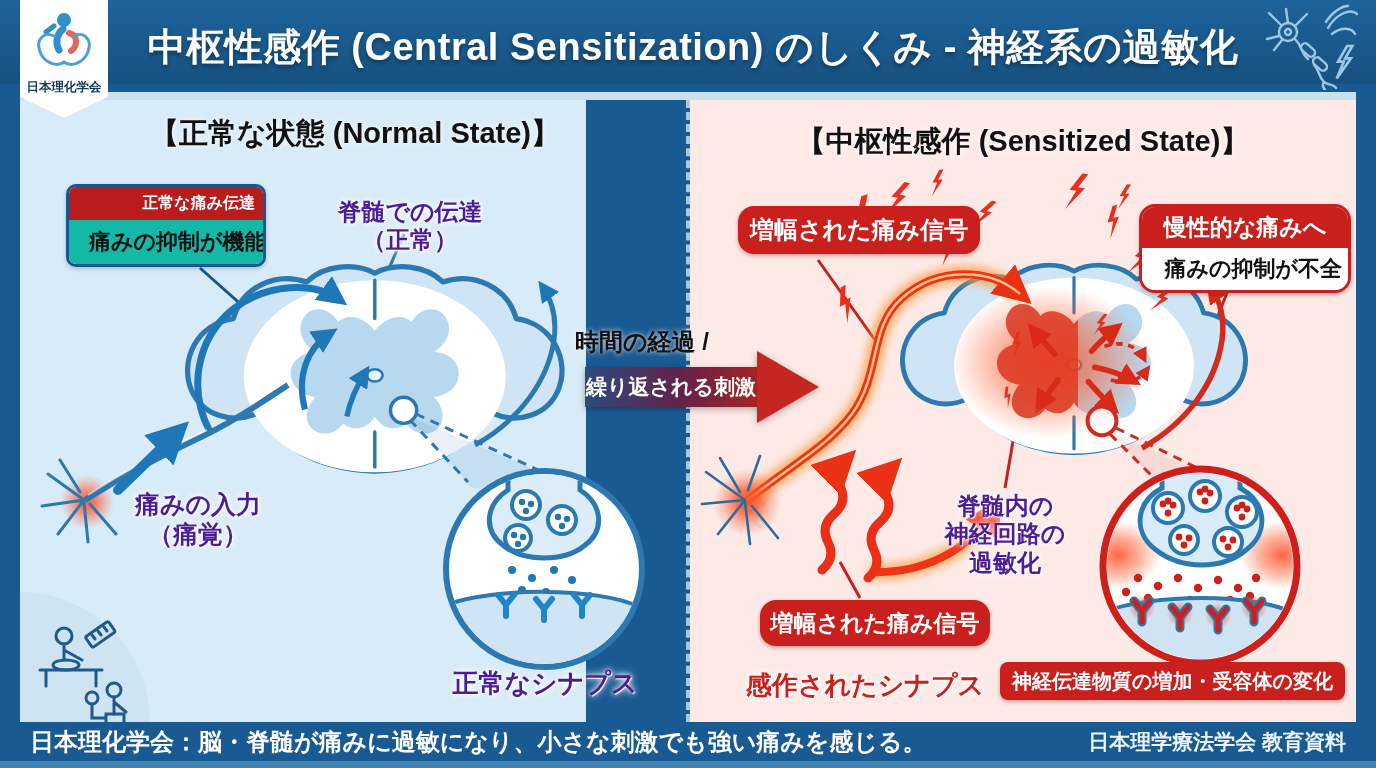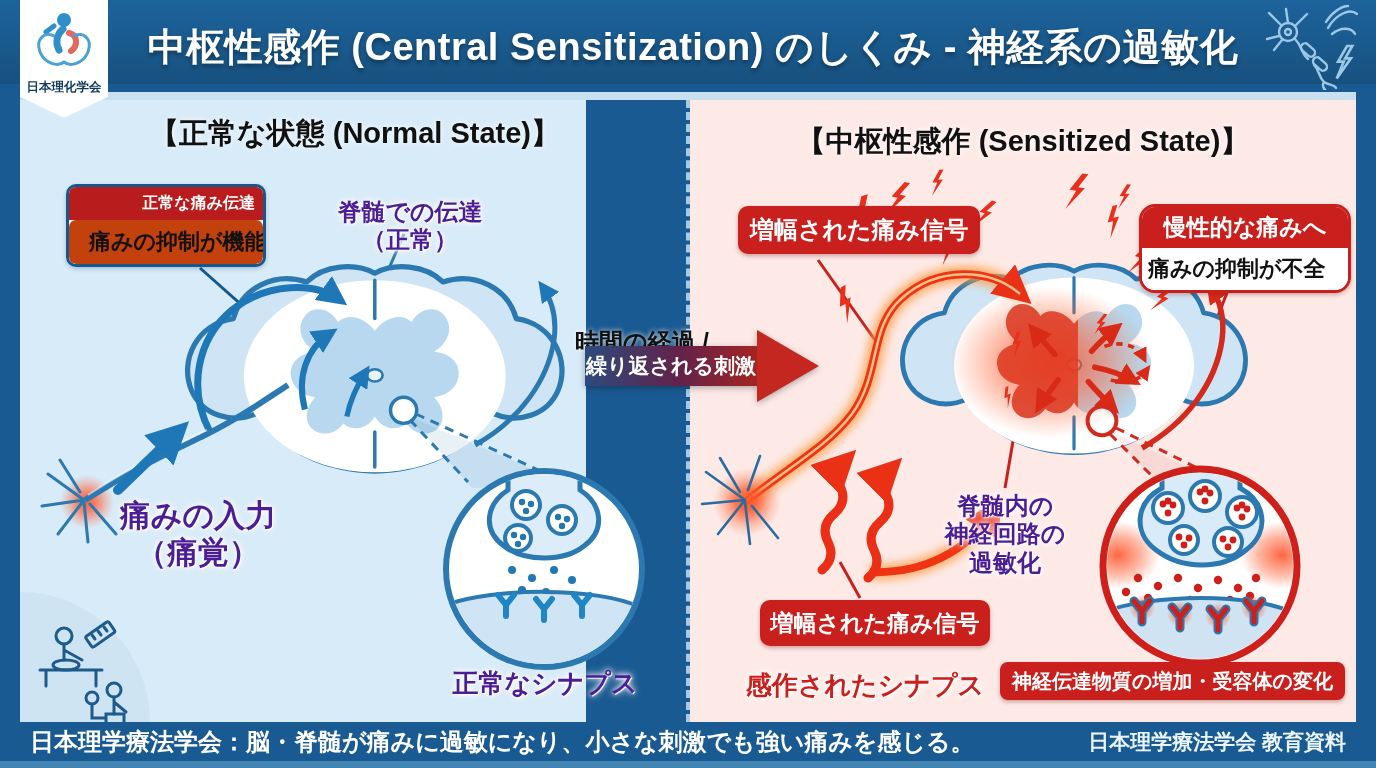--- a/index.html
+++ b/index.html
@@ -28,37 +28,37 @@
   .panel svg.art{position:absolute;left:0;top:0;z-index:1;}
   .panel-title{position:absolute;text-align:center;font-size:29px;font-weight:800;color:#111;
     z-index:5;white-space:nowrap;text-shadow:0 0 6px rgba(255,255,255,.9);}
   .lbl{position:absolute;z-index:5;font-weight:800;color:#4c1d95;text-align:center;line-height:1.18;
     text-shadow:0 0 5px #fff,0 0 8px #fff,1px 1px 0 rgba(255,255,255,.85);}
   
   .callout{position:absolute;z-index:5;border:3px solid #17588c;border-radius:10px;overflow:hidden;
     background:#fff;box-shadow:0 2px 4px rgba(20,60,100,.25);}
   .callout .co-head{background:#b91c1c;color:#fff;font-weight:800;font-size:16px;
     text-align:right;padding:6px 8px;white-space:nowrap;}
-  .callout .co-body{background:#c2410c;color:#111;font-weight:800;font-size:22px;
-    text-align:center;padding:7px 20px;white-space:nowrap;border-radius:7px;}
+  .callout .co-body{background:#14b8a6;color:#111;font-weight:800;font-size:22px;
+    text-align:center;padding:7px 20px;white-space:nowrap;}
   
   .redbox{position:absolute;z-index:5;background:#c9201d;color:#fff;font-weight:800;
-    border-radius:10px;text-align:center;box-shadow:0 2px 4px rgba(120,20,10,.35);
+    border-radius:16px;text-align:center;box-shadow:0 2px 4px rgba(120,20,10,.35);
     display:flex;align-items:center;justify-content:center;white-space:nowrap;}
   .callout-red{position:absolute;z-index:5;border:3px solid #c9201d;border-radius:16px;
     overflow:hidden;background:#fff;box-shadow:0 2px 4px rgba(120,20,10,.3);}
   .callout-red .co-head{background:#c9201d;color:#fff;font-weight:800;font-size:23px;
     text-align:center;padding:5px 8px;white-space:nowrap;}
   .callout-red .co-body{background:#fff;color:#111;font-weight:800;font-size:22px;
-    text-align:left;padding:6px 6px;white-space:nowrap;}
+    text-align:right;padding:6px 6px;white-space:nowrap;}
   .red-text{color:#c9201d;}
   .trans-label{position:absolute;left:575px;top:326px;width:190px;
     font-size:24px;font-weight:800;color:#111;z-index:8;white-space:nowrap;
     text-shadow:0 0 5px rgba(255,255,255,.9);}
-  .trans-arrow{position:absolute;left:585px;top:330px;width:236px;height:72px;z-index:8;
+  .trans-arrow{position:absolute;left:585px;top:351px;width:236px;height:72px;z-index:8;
     filter:drop-shadow(0 2px 3px rgba(0,0,0,.3));}
   .trans-body{position:absolute;left:0;top:16px;width:172px;height:40px;
     background:linear-gradient(90deg,#2c4a7c,#63224a 55%,#a32424);
     display:flex;align-items:center;justify-content:center;}
   .trans-body span{color:#fff;font-size:21px;font-weight:800;white-space:nowrap;}
   .trans-head{position:absolute;left:172px;top:0;width:0;height:0;
     border-top:36px solid transparent;border-bottom:36px solid transparent;
     border-left:62px solid #c42620;}
   
   .footer{position:absolute;left:0;top:722px;width:1376px;height:39px;
@@ -227,21 +227,21 @@
     <div class="callout" style="left:46px;top:84px;width:194px;">
       <div class="co-head">正常な痛み伝達</div>
       <div class="co-body">痛みの抑制が機能</div>
     </div>
 
     <div class="lbl" style="left:285px;top:98px;width:210px;font-size:24px;">
       <div>脊髄での伝達</div>
       <div>（正常）</div>
     </div>
 
-    <div class="lbl" style="left:78px;top:390px;width:200px;font-size:31px;margin-top:8px;">
+    <div class="lbl" style="left:78px;top:390px;width:200px;font-size:25px;">
       <div>痛みの入力</div>
       <div>（痛覚）</div>
     </div>
 
     <div class="lbl" style="left:415px;top:568px;width:220px;font-size:26px;">正常なシナプス</div>
   </div>
 
   <div class="panel panel-right">
     <svg class="art" width="666" height="622" viewBox="0 0 666 622">
 
@@ -415,18 +415,18 @@
 
   <div class="trans-label">時間の経過 /</div>
   <div class="trans-arrow">
     <div class="trans-body">
       <span>繰り返される刺激</span>
     </div>
     <div class="trans-head"></div>
   </div>
 
   <div class="footer">
-    <div class="footer-summary">日本理学療法学会：脳・脊髄が痛みに過敏になり、小さな刺激でも強い痛みを感じる。</div>
+    <div class="footer-summary">日本理化学会：脳・脊髄が痛みに過敏になり、小さな刺激でも強い痛みを感じる。</div>
     <div class="footer-credit">日本理学療法学会 教育資料</div>
   </div>
   <div class="bottom-strip"></div>
 
 </div>
 
 </body></html>

